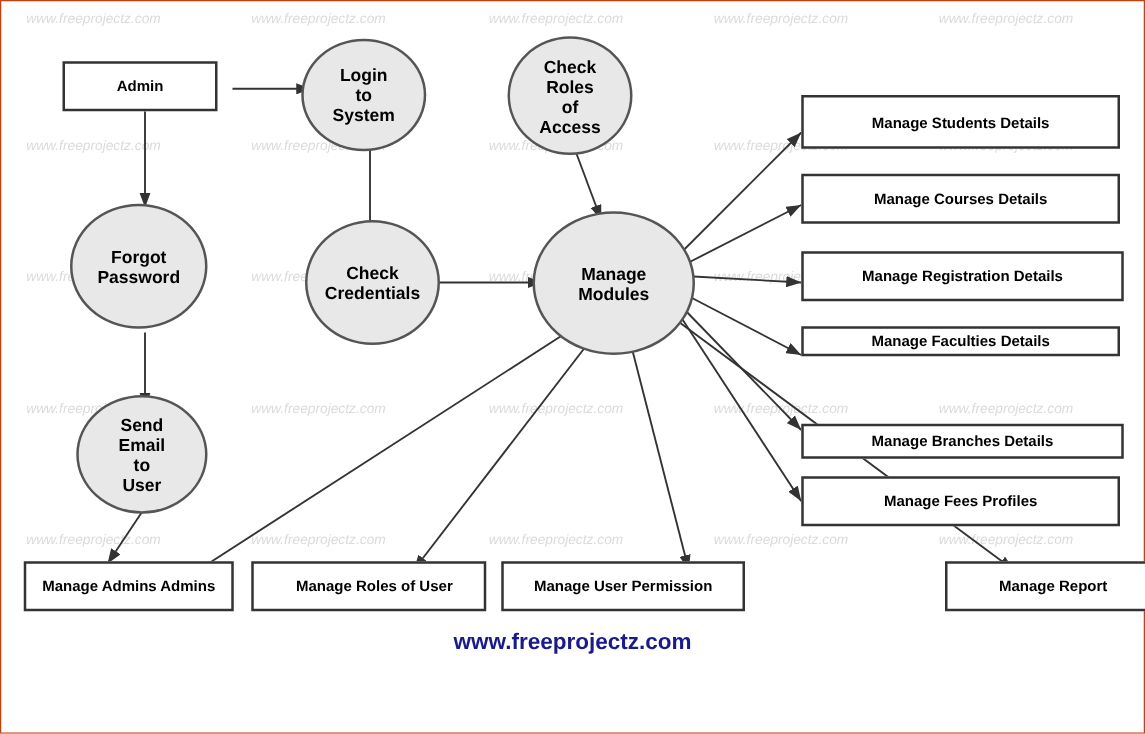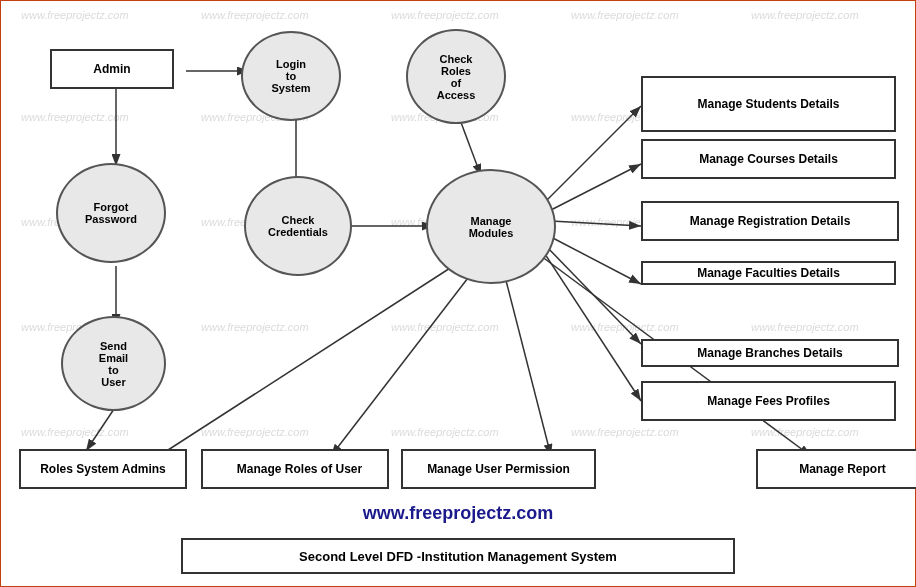--- a/index.html
+++ b/index.html
@@ -50,21 +50,21 @@
     
     .circle-box {
       position: absolute;
       border: 2px solid #555;
       background: #e8e8e8;
       border-radius: 50%;
       display: flex;
       align-items: center;
       justify-content: center;
       text-align: center;
-      font-size: 11px;
+      font-size: 14px;
       font-weight: bold;
       padding: 6px;
     }
     .footer-text {
       position: absolute;
       text-align: center;
       font-size: 18px;
       font-weight: bold;
       color: #1a1a8c;
     }
@@ -179,21 +179,21 @@
   </div>
 
   <div class="circle-box" style="left:425px;top:168px;width:130px;height:115px;">
     <span>Manage<br>Modules</span>
   </div>
 
   <div class="circle-box" style="left:60px;top:315px;width:105px;height:95px;">
     <span>Send<br>Email<br>to<br>User</span>
   </div>
 
-  <div class="rect-box" style="left:640px;top:75px;width:255px;height:56px;">
+  <div class="rect-box" style="left:640px;top:75px;width:255px;height:43px;">
     <span>Manage Students Details</span>
   </div>
 
   <div class="rect-box" style="left:640px;top:138px;width:255px;height:40px;">
     <span>Manage Courses Details</span>
   </div>
 
   <div class="rect-box" style="left:640px;top:200px;width:258px;height:40px;">
     <span>Manage Registration Details</span>
   </div>
@@ -204,36 +204,33 @@
 
   <div class="rect-box" style="left:640px;top:338px;width:258px;height:28px;">
     <span>Manage Branches Details</span>
   </div>
 
   <div class="rect-box" style="left:640px;top:380px;width:255px;height:40px;">
     <span>Manage Fees Profiles</span>
   </div>
 
   <div class="rect-box" style="left:18px;top:448px;width:168px;height:40px;">
-    <span>Roles System Admins</span>
+    <span>Manage Admins Admins</span>
   </div>
 
   <div class="rect-box" style="left:200px;top:448px;width:188px;height:40px;padding-left:13px;">
     <span>Manage Roles of User</span>
   </div>
 
   <div class="rect-box" style="left:400px;top:448px;width:195px;height:40px;">
     <span>Manage User Permission</span>
   </div>
 
   <div class="rect-box" style="left:755px;top:448px;width:173px;height:40px;">
     <span>Manage Report</span>
   </div>
 
   <div class="footer-text" style="bottom:62px;left:0;right:0;">
     <span>www.freeprojectz.com</span>
   </div>
 
-  <div class="subtitle-box" style="bottom:12px;left:180px;right:180px;height:36px;">
-    <span>Second Level DFD -Institution Management System</span>
-  </div>
 
 </div>
 
 </body></html>

